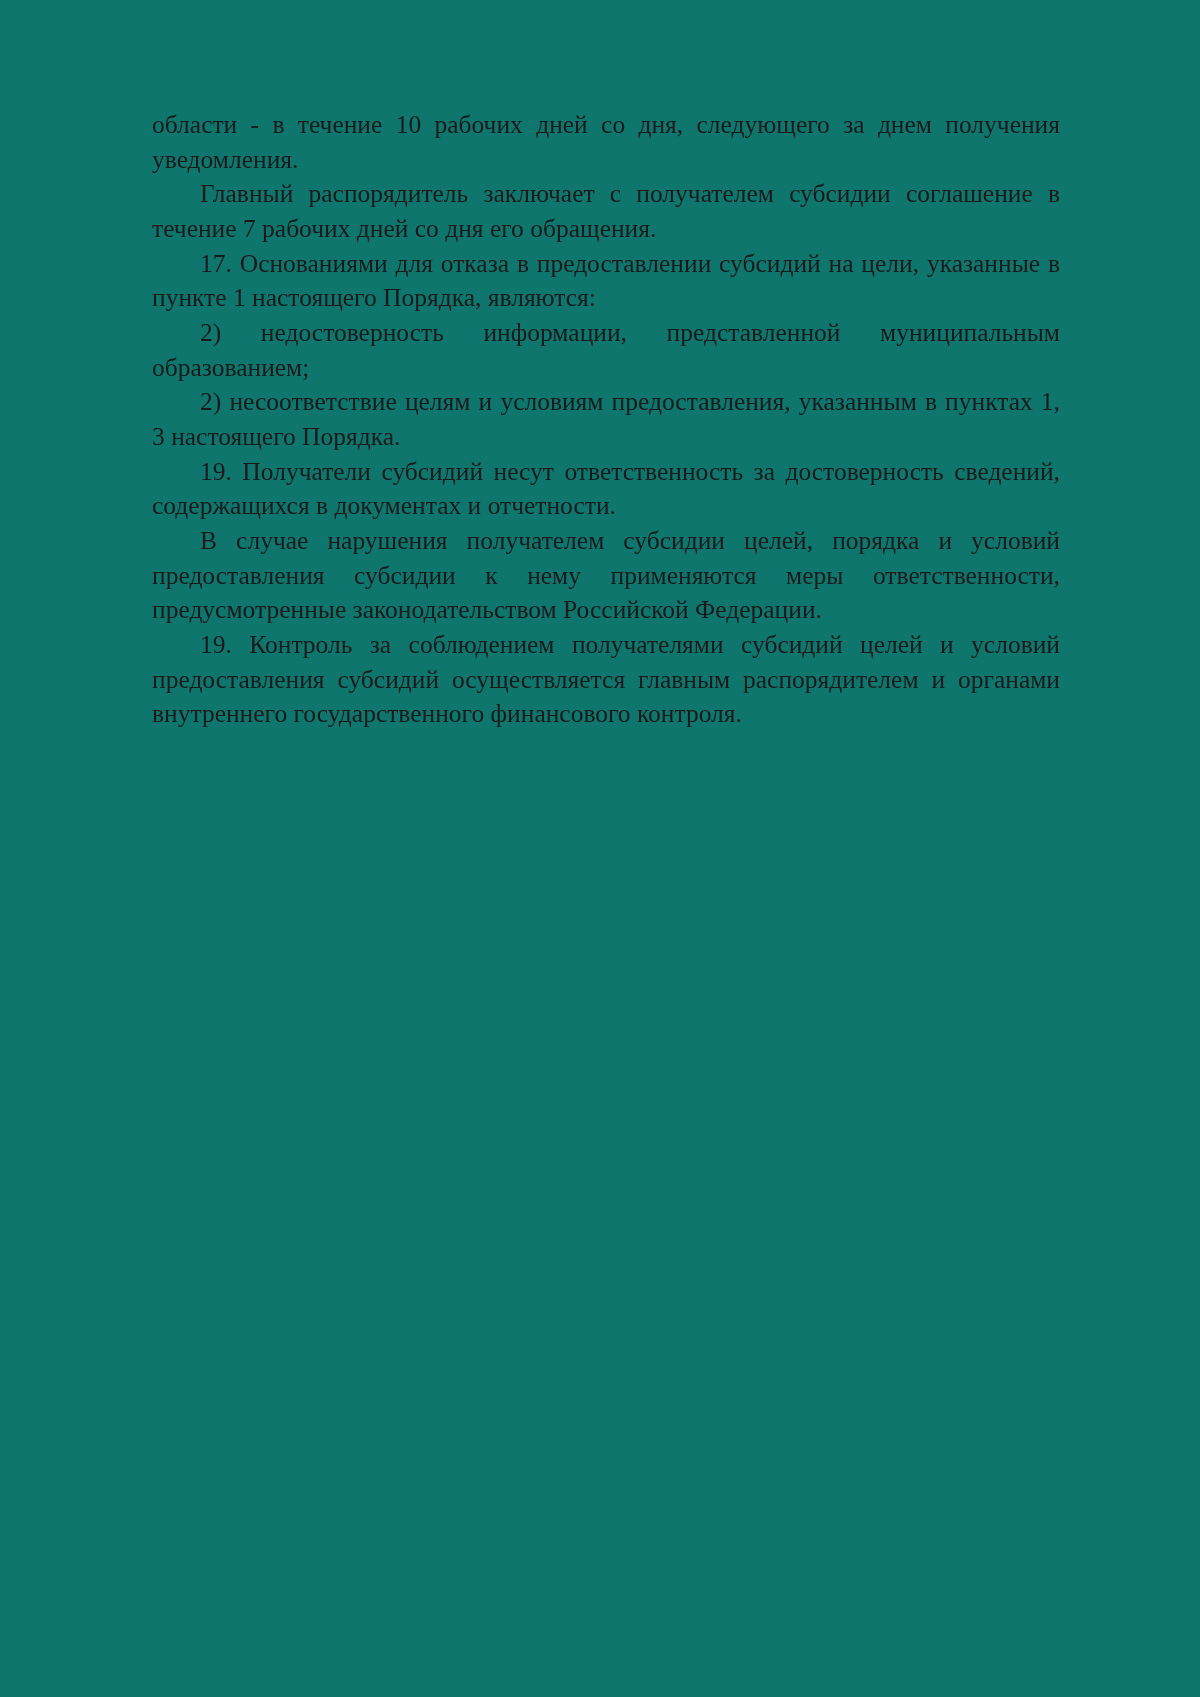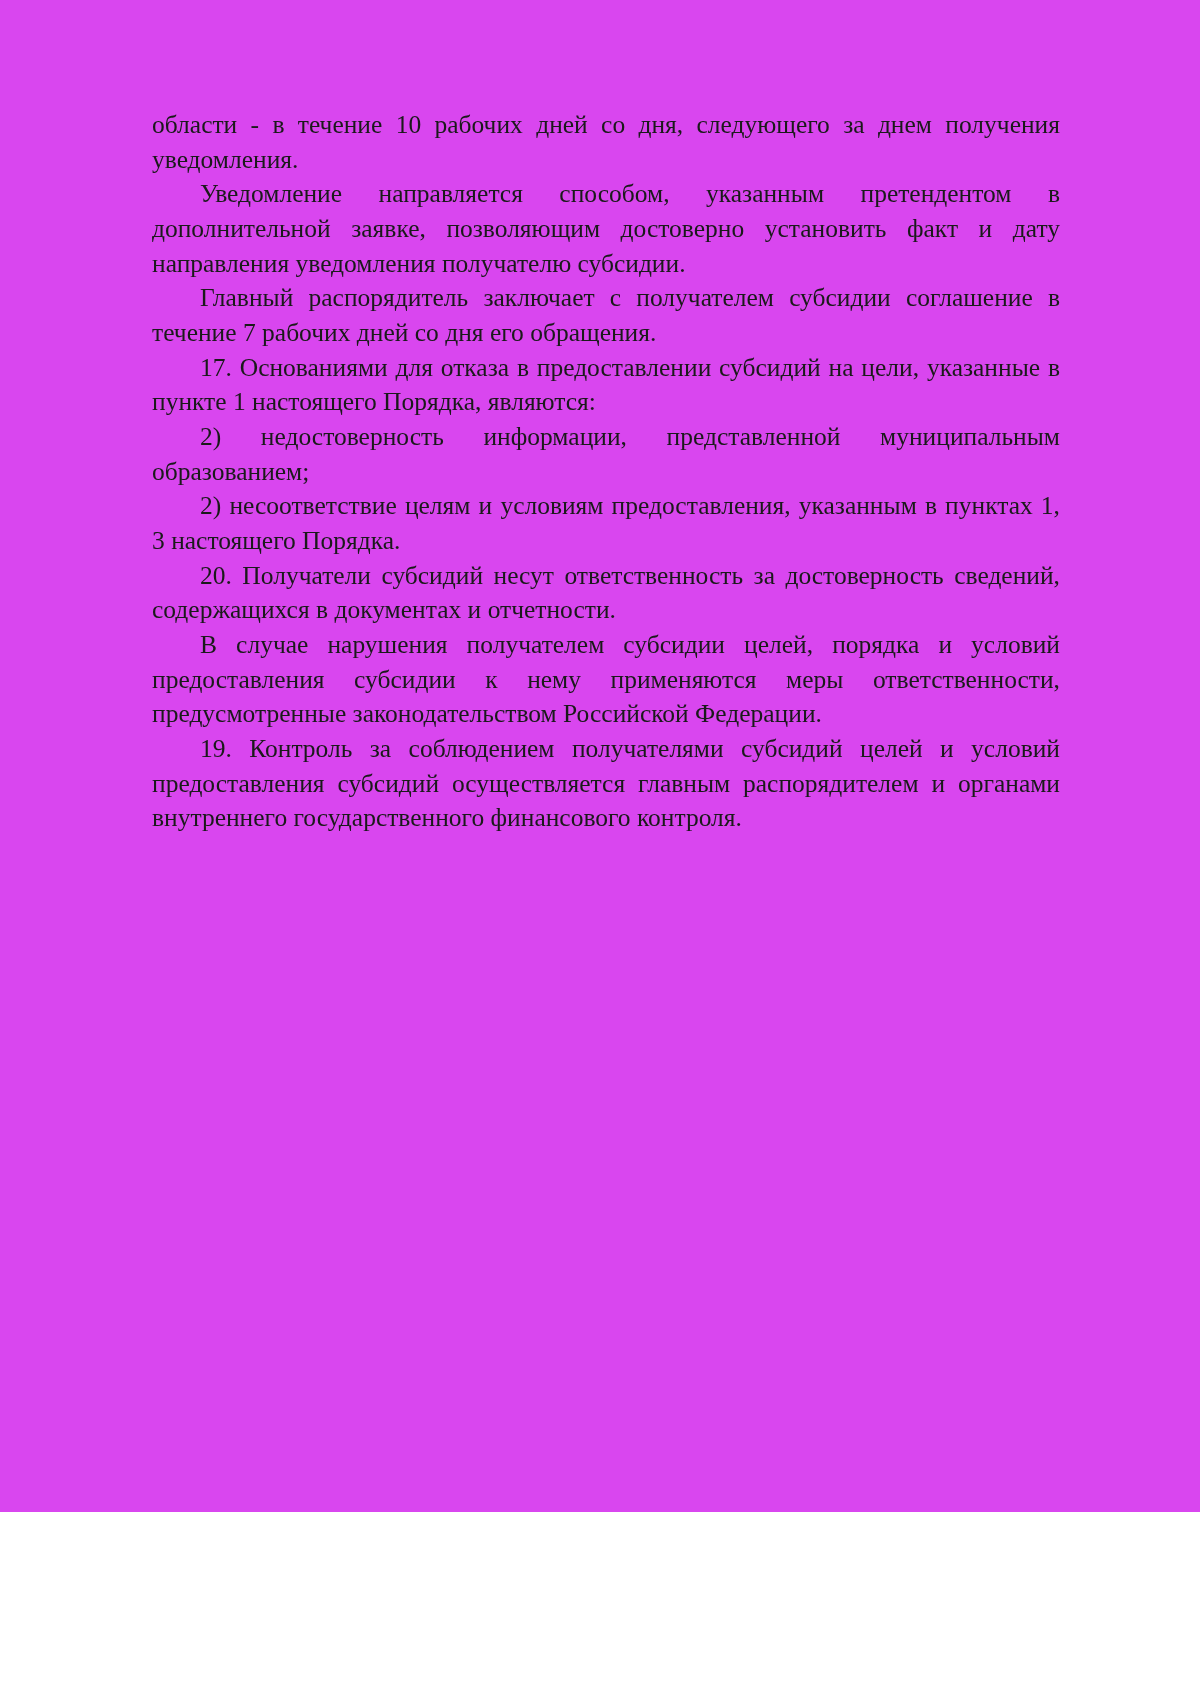--- a/index.html
+++ b/index.html
@@ -2,22 +2,22 @@
 <html lang="ru"><head>
 <meta charset="utf-8">
 <style>
   html, body {
     margin: 0;
     padding: 0;
     background: #ffffff;
   }
   .page {
     width: 1200px;
-    height: 1512px;
-    background: #d946ef;
+    height: 1697px;
+    background: #0f766e;
     position: relative;
     box-sizing: border-box;
     padding: 108px 140px 0 152px;
     font-family: "Liberation Serif", "DejaVu Serif", serif;
     color: #000000;
   }
   .doc-body {
     font-size: 25.5px;
     line-height: 1.36;
     text-align: justify;
@@ -35,22 +35,21 @@
   p.noindent {
     text-indent: 0;
   }
 </style>
 </head>
 <body>
 
 <div class="page">
   <div class="doc-body">
     <p class="noindent">области - в течение 10 рабочих дней со дня, следующего за днем получения уведомления.</p>
-    <p class="indent">Уведомление направляется способом, указанным претендентом в дополнительной заявке, позволяющим достоверно установить факт и дату направления уведомления получателю субсидии.</p>
     <p class="indent">Главный распорядитель заключает с получателем субсидии соглашение в течение 7 рабочих дней со дня его обращения.</p>
     <p class="indent">17. Основаниями для отказа в предоставлении субсидий на цели, указанные в пункте 1 настоящего Порядка, являются:</p>
     <p class="indent">2) недостоверность информации, представленной муниципальным образованием;</p>
     <p class="indent">2) несоответствие целям и условиям предоставления, указанным в пунктах 1, 3 настоящего Порядка.</p>
-    <p class="indent">20. Получатели субсидий несут ответственность за достоверность сведений, содержащихся в документах и отчетности.</p>
+    <p class="indent">19. Получатели субсидий несут ответственность за достоверность сведений, содержащихся в документах и отчетности.</p>
     <p class="indent">В случае нарушения получателем субсидии целей, порядка и условий предоставления субсидии к нему применяются меры ответственности, предусмотренные законодательством Российской Федерации.</p>
     <p class="indent">19. Контроль за соблюдением получателями субсидий целей и условий предоставления субсидий осуществляется главным распорядителем и органами внутреннего государственного финансового контроля.</p>
   </div>
 </div>
 
 </body></html>

